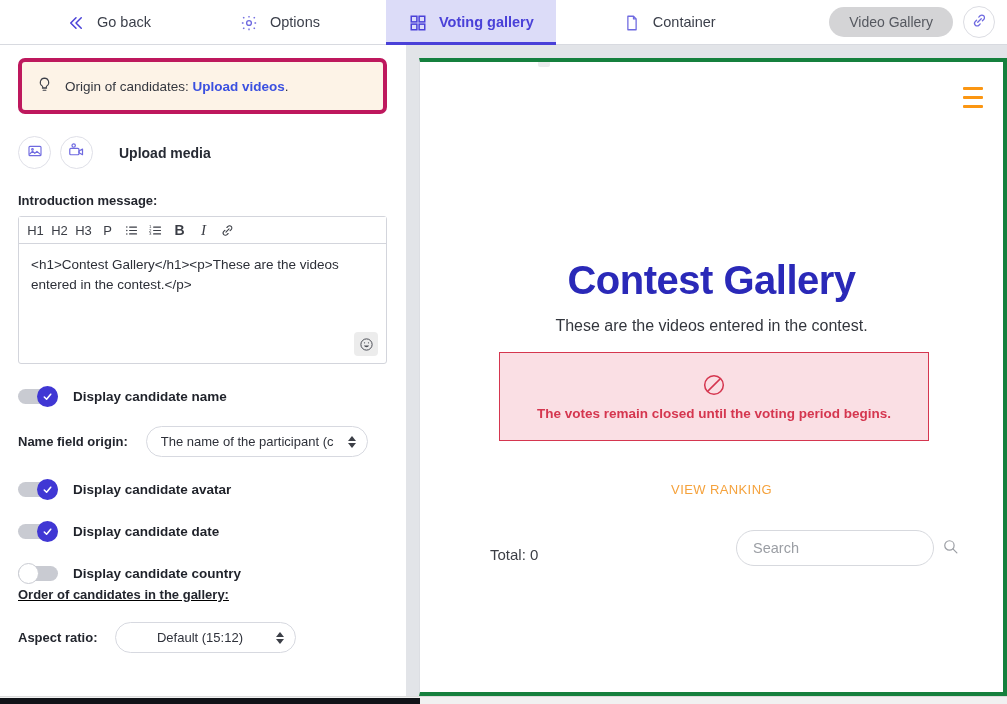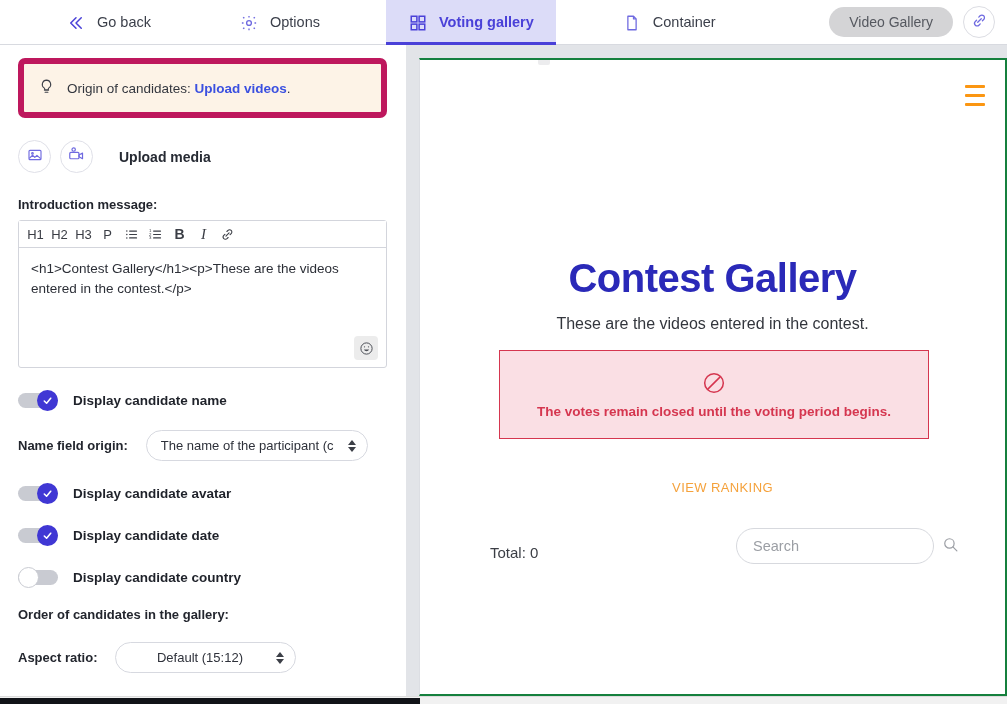--- a/index.html
+++ b/index.html
@@ -64,21 +64,21 @@
     width: 406px; height: 651px;
     background: #ffffff;
     overflow: hidden;
     border-right: 1px solid #e2e4e8;
   }
   #left-inner { padding: 0 18px; }
 
   
   #origin-alert {
     margin-top: 13px;
-    border: 6px solid #be185d;
+    border: 4px solid #be185d;
     background: #fdf3e7;
     border-radius: 7px;
     padding: 14px 14px;
     display: flex; align-items: center; gap: 12px;
     font-size: 13.5px;
     color: #34373f;
   }
   #origin-alert a { color: #3b50e0; font-weight: bold; text-decoration: none; cursor: pointer; }
 
   
@@ -165,21 +165,21 @@
 
   
   #gutter {
     position: absolute; left: 406px; top: 45px; width: 601px; height: 651px;
     background: #e2e4e8;
   }
   #preview {
     position: absolute; left: 419px; top: 58px;
     width: 588px; height: 638px;
     background: #ffffff;
-    border: 2px solid #15803d; border-left: 1px solid #dcdee3;
+    border: 4px solid #15803d; border-left: 1px solid #dcdee3;
     overflow: hidden;
   }
   #preview-nub {
     position: absolute; left: 118px; top: 0px; width: 12px; height: 5px;
     background: #ececee; border-radius: 0 0 2px 2px;
   }
   #hamburger {
     position: absolute; right: 20px; top: 25px;
     display: flex; flex-direction: column; gap: 6px; cursor: pointer;
   }
@@ -438,21 +438,21 @@
     </div>
 
     <div class="toggle-row">
       <div class="toggle">
         <div class="track"></div>
         <div class="knob-off"></div>
       </div>
       <span class="toggle-label">Display candidate country</span>
     </div>
 
-    <div style="margin-top:20px;">
+    <div style="margin-top:4px;text-decoration:underline;">
       <div class="field-label">Order of candidates in the gallery:</div>
     </div>
 
     <div class="select-row">
       <span class="field-label">Aspect ratio:</span>
       <div class="sel" id="aspect-select">
         <span>Default (15:12)</span>
         <span class="caret">
           <svg width="8" height="5" viewBox="0 0 10 6" fill="#3c3f47">
               <polygon points="5,0 10,6 0,6"></polygon>

